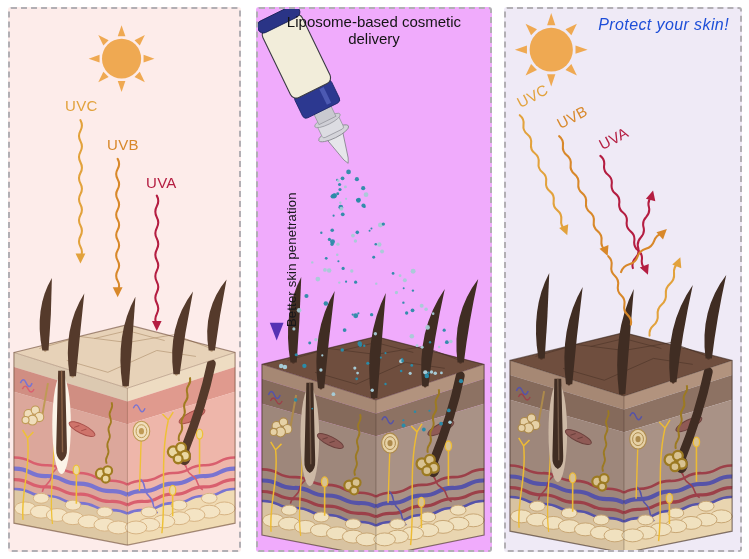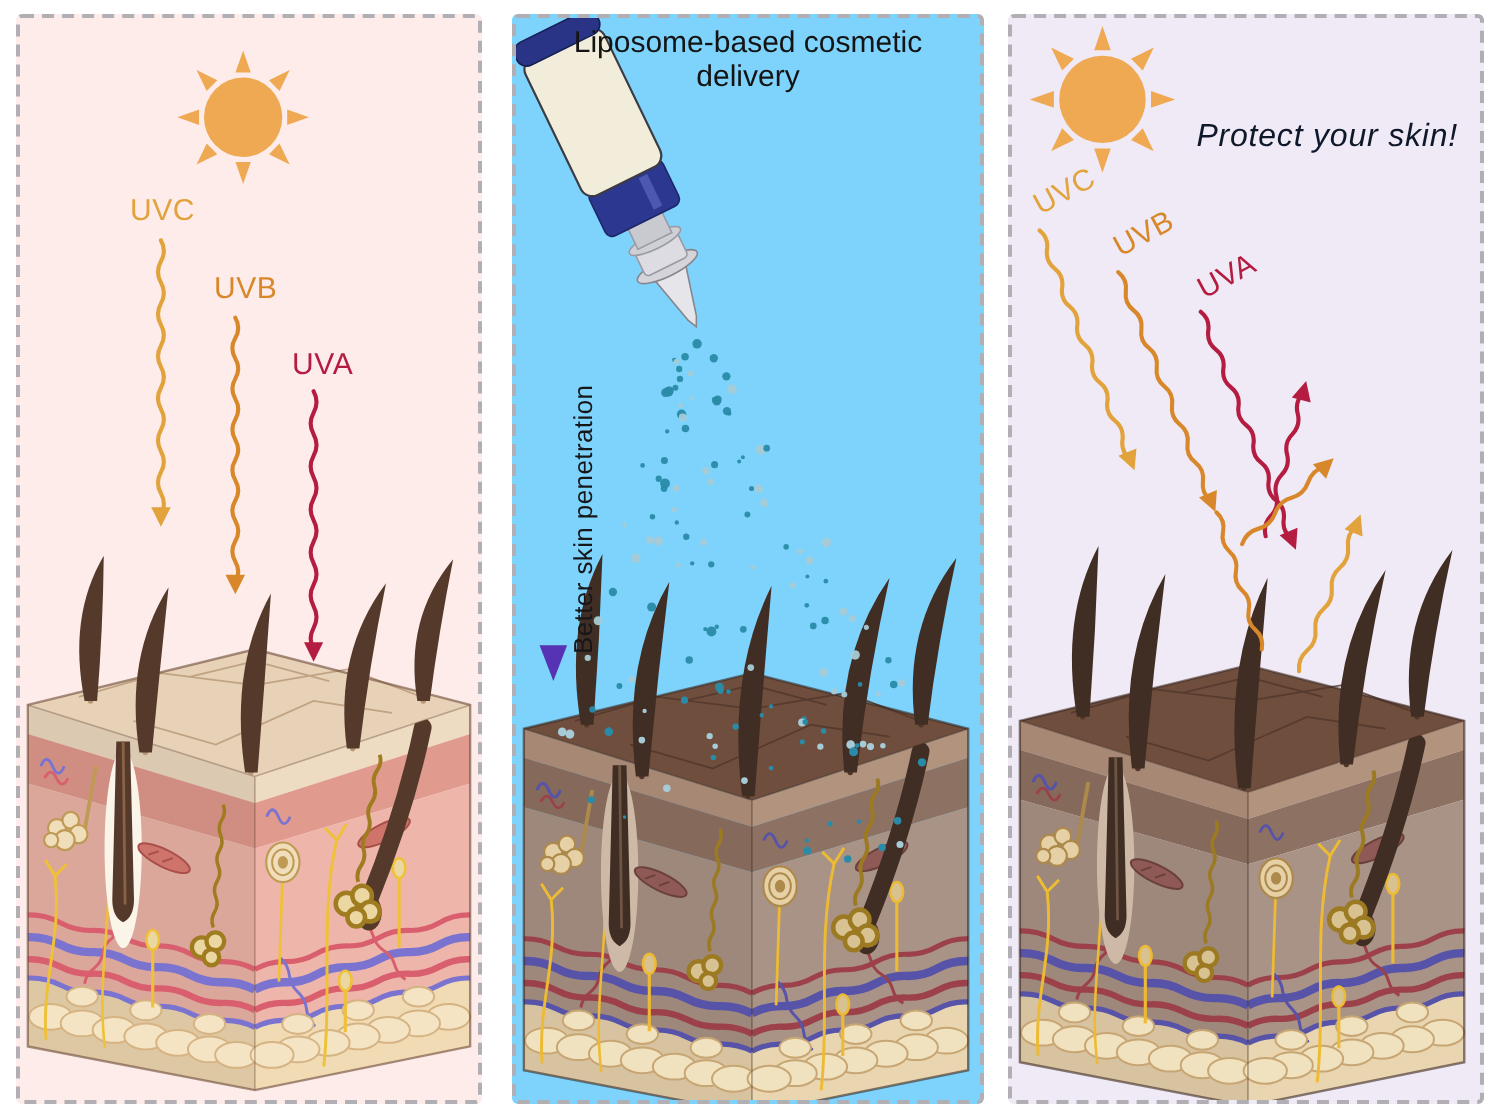--- a/index.html
+++ b/index.html
@@ -150,21 +150,21 @@
             <path d="M150.0,188.0Q153.0,193.4 150.0,198.8Q147.0,204.3 150.0,209.7Q153.0,215.1 150.0,220.5Q147.0,225.9 150.0,231.3Q153.0,236.8 150.0,242.2Q147.0,247.6 150.0,253.0Q153.0,258.4 150.0,263.8Q147.0,269.3 150.0,274.7Q153.0,280.1 150.0,285.5Q147.0,290.9 150.0,296.3Q153.0,301.8 150.0,307.2Q147.0,312.6 150.0,318.0" fill="none" stroke="#b41d41" stroke-width="2.1" stroke-linecap="round"></path>
             <polygon points="150.0,324.3 145.1,314.4 154.9,314.4" fill="#b41d41"></polygon>
           </g>
         </g>
       </svg>
     <span class="uv-label" style="left: 55px; top: 88px; color: rgb(226, 162, 60);">UVC</span>
     <span class="uv-label" style="left: 97px; top: 127px; color: rgb(216, 136, 42);">UVB</span>
     <span class="uv-label" style="left: 136px; top: 165px; color: rgb(180, 29, 65);">UVA</span>
   </section>
 
-  <section class="panel" id="panel1" style="background: #7dd3fc;">
+  <section class="panel" id="panel1" style="background: #f0abfc;">
     <svg class="art" viewBox="0 0 236 545" preserveAspectRatio="none">
         <g>
           <defs>
             <linearGradient id="agrad" x1="0" y1="0" x2="0" y2="1">
               <stop offset="0" stop-color="#ddd6ef"></stop>
               <stop offset="1" stop-color="#5632b4"></stop>
             </linearGradient>
           </defs>
           <line x1="19" y1="176" x2="19" y2="318" stroke="url(#agrad)" stroke-width="3.6"></line>
           <polygon points="12,316 26,316 19,334" fill="#5632b4"></polygon>
@@ -551,19 +551,19 @@
           </g>
           <g>
             <path d="M146.0,329.0Q145.3,322.7 150.1,318.6Q155.0,314.5 154.3,308.1Q153.6,301.8 158.4,297.7Q163.3,293.6 162.6,287.3Q161.9,281.0 166.7,276.9Q171.6,272.8 170.9,266.4Q170.1,260.1 175.0,256.0" fill="none" stroke="#e2a23c" stroke-width="2.1" stroke-linecap="round"></path>
             <polygon points="177.3,250.1 178.3,261.2 169.1,257.5" fill="#e2a23c"></polygon>
           </g>
           <g>
             <path d="M104.0,249.0Q108.5,253.0 107.3,258.9Q106.1,264.7 110.6,268.7Q115.1,272.7 113.9,278.6Q112.7,284.4 117.1,288.4Q121.6,292.4 120.4,298.3Q119.2,304.2 123.7,308.1Q128.2,312.1 127.0,318.0" fill="none" stroke="#d8882a" stroke-width="2.1" stroke-linecap="round"></path>
           </g>
         </g>
       </svg>
-    <div class="panel-title protect" style="color: #0f172a; margin-top: 44px;">Protect your skin!</div>
+    <div class="panel-title protect" style="color: #1d4ed8;">Protect your skin!</div>
     <span class="uv-label" style="left: 8px; top: 87px; color: rgb(226, 162, 60); transform: rotate(-28deg);">UVC</span>
     <span class="uv-label" style="left: 48px; top: 108px; color: rgb(216, 136, 42); transform: rotate(-28deg);">UVB</span>
     <span class="uv-label" style="left: 90px; top: 129px; color: rgb(180, 29, 65); transform: rotate(-28deg);">UVA</span>
   </section>
 
 </div>
 
 </body></html>

